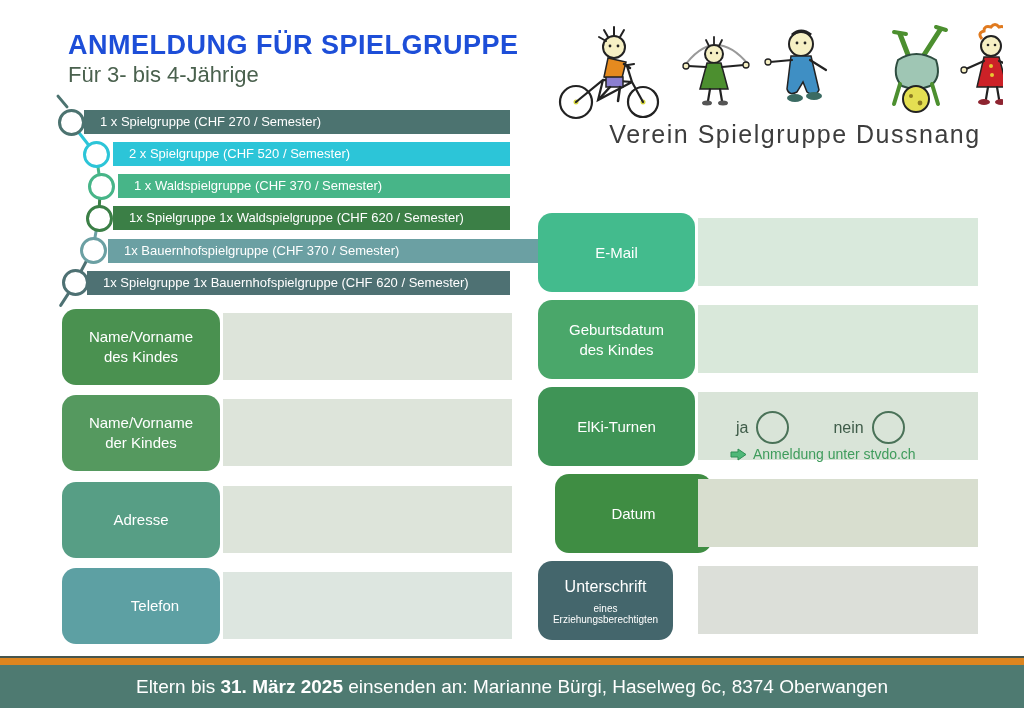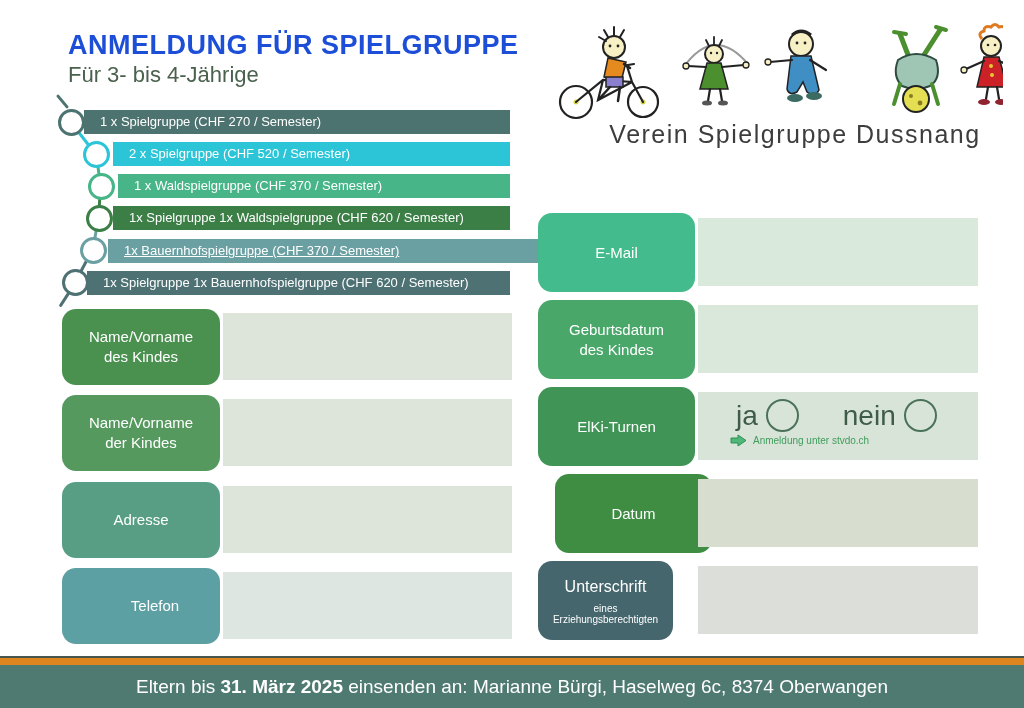--- a/index.html
+++ b/index.html
@@ -14,44 +14,44 @@
   .opt-bar { height:24px; color:#ffffff; font-size:13px; line-height:24px; padding-left:16px; white-space:nowrap; }
   .opt-circle { width:27px; height:27px; border-radius:50%; background:#ffffff; border:3px solid #4c7370; }
   .opt-conn { width:3px; height:17px; border-radius:2px; }
 
   
   .flabel { border-radius:14px; color:#ffffff; display:flex; flex-direction:column; align-items:center; justify-content:center; text-align:center; font-size:15px; line-height:20px; }
   .finput { }
   .flabel .sub { font-size:10px; line-height:11px; margin-top:6px; width:118px; }
 
   
-  .elki-row { display:flex; align-items:center; gap:8px; padding-top:7px; padding-left:38px; color:#3f5c49; font-size:28px; }
+  .elki-row { display:flex; align-items:center; gap:8px; padding-top:19px; padding-left:38px; color:#3f5c49; font-size:16px; }
   .elki-circle { width:33px; height:33px; border-radius:50%; border:2px solid #4a7258; }
   .elki-gap { width:28px; }
   .elki-note-row { display:flex; align-items:center; gap:6px; padding-left:32px; margin-top:2px; }
-  .elki-note { color:#3f9c5c; font-size:10px; }
+  .elki-note { color:#3f9c5c; font-size:14px; }
 
   .logo-caption { left:580px; top:120px; width:430px; text-align:center; font-size:25px; color:#3d3d3d; letter-spacing:1.5px; }
 
   .footer-topline { left:0; top:656px; width:1024px; height:2px; background:#46554d; }
   .footer-accent { left:0; top:658px; width:1024px; height:7px; }
   .footer-bar { left:0; top:665px; width:1024px; height:43px; color:#ffffff; font-size:19px; text-align:center; line-height:43px; }
   .footer-bar b { font-weight:bold; }
 </style>
 </head>
 <body>
 
 <div class="abs page-title" style="color: #1d4ed8;">ANMELDUNG FÜR SPIELGRUPPE</div>
 <div class="abs page-subtitle" style="color: rgb(74, 97, 78);">Für 3- bis 4-Jährige</div>
 
 <div class="abs opt-bar" style="top: 110px; left: 84px; width: 426px; background-color: rgb(76, 115, 112);">1 x Spielgruppe (CHF 270 / Semester)</div>
 <div class="abs opt-bar" style="top: 142px; left: 113px; width: 397px; background-color: rgb(44, 197, 216);">2 x Spielgruppe (CHF 520 / Semester)</div>
 <div class="abs opt-bar" style="top: 174px; left: 118px; width: 392px; background-color: rgb(71, 181, 136);">1 x Waldspielgruppe (CHF 370 / Semester)</div>
 <div class="abs opt-bar" style="top: 206px; left: 113px; width: 397px; background-color: rgb(59, 127, 70);">1x Spielgruppe 1x Waldspielgruppe (CHF 620 / Semester)</div>
-<div class="abs opt-bar" style="top: 239px; left: 108px; width: 464px; background-color: rgb(107, 160, 163); text-decoration: underline;">1x Bauernhofspielgruppe (CHF 370 / Semester)</div>
+<div class="abs opt-bar" style="top: 239px; left: 108px; width: 464px; background-color: rgb(107, 160, 163);">1x Bauernhofspielgruppe (CHF 370 / Semester)</div>
 <div class="abs opt-bar" style="top: 271px; left: 87px; width: 423px; background-color: rgb(78, 113, 115);">1x Spielgruppe 1x Bauernhofspielgruppe (CHF 620 / Semester)</div>
 
 <div class="abs opt-conn" style="left: 61px; top: 93px; transform: rotate(-40deg); background-color: rgb(76, 115, 112);"></div>
 <div class="abs opt-conn" style="left: 82px; top: 130px; transform: rotate(-38deg); background-color: rgb(44, 197, 216);"></div>
 <div class="abs opt-conn" style="left: 97px; top: 162px; transform: rotate(-8deg); background-color: rgb(71, 181, 136);"></div>
 <div class="abs opt-conn" style="left: 98px; top: 194px; transform: rotate(3deg); background-color: rgb(59, 127, 70);"></div>
 <div class="abs opt-conn" style="left: 94px; top: 226px; transform: rotate(10deg); background-color: rgb(107, 160, 163);"></div>
 <div class="abs opt-conn" style="left: 82px; top: 258px; transform: rotate(28deg); background-color: rgb(78, 113, 115);"></div>
 <div class="abs opt-conn" style="left: 63px; top: 291px; transform: rotate(33deg); background-color: rgb(78, 113, 115);"></div>
 

